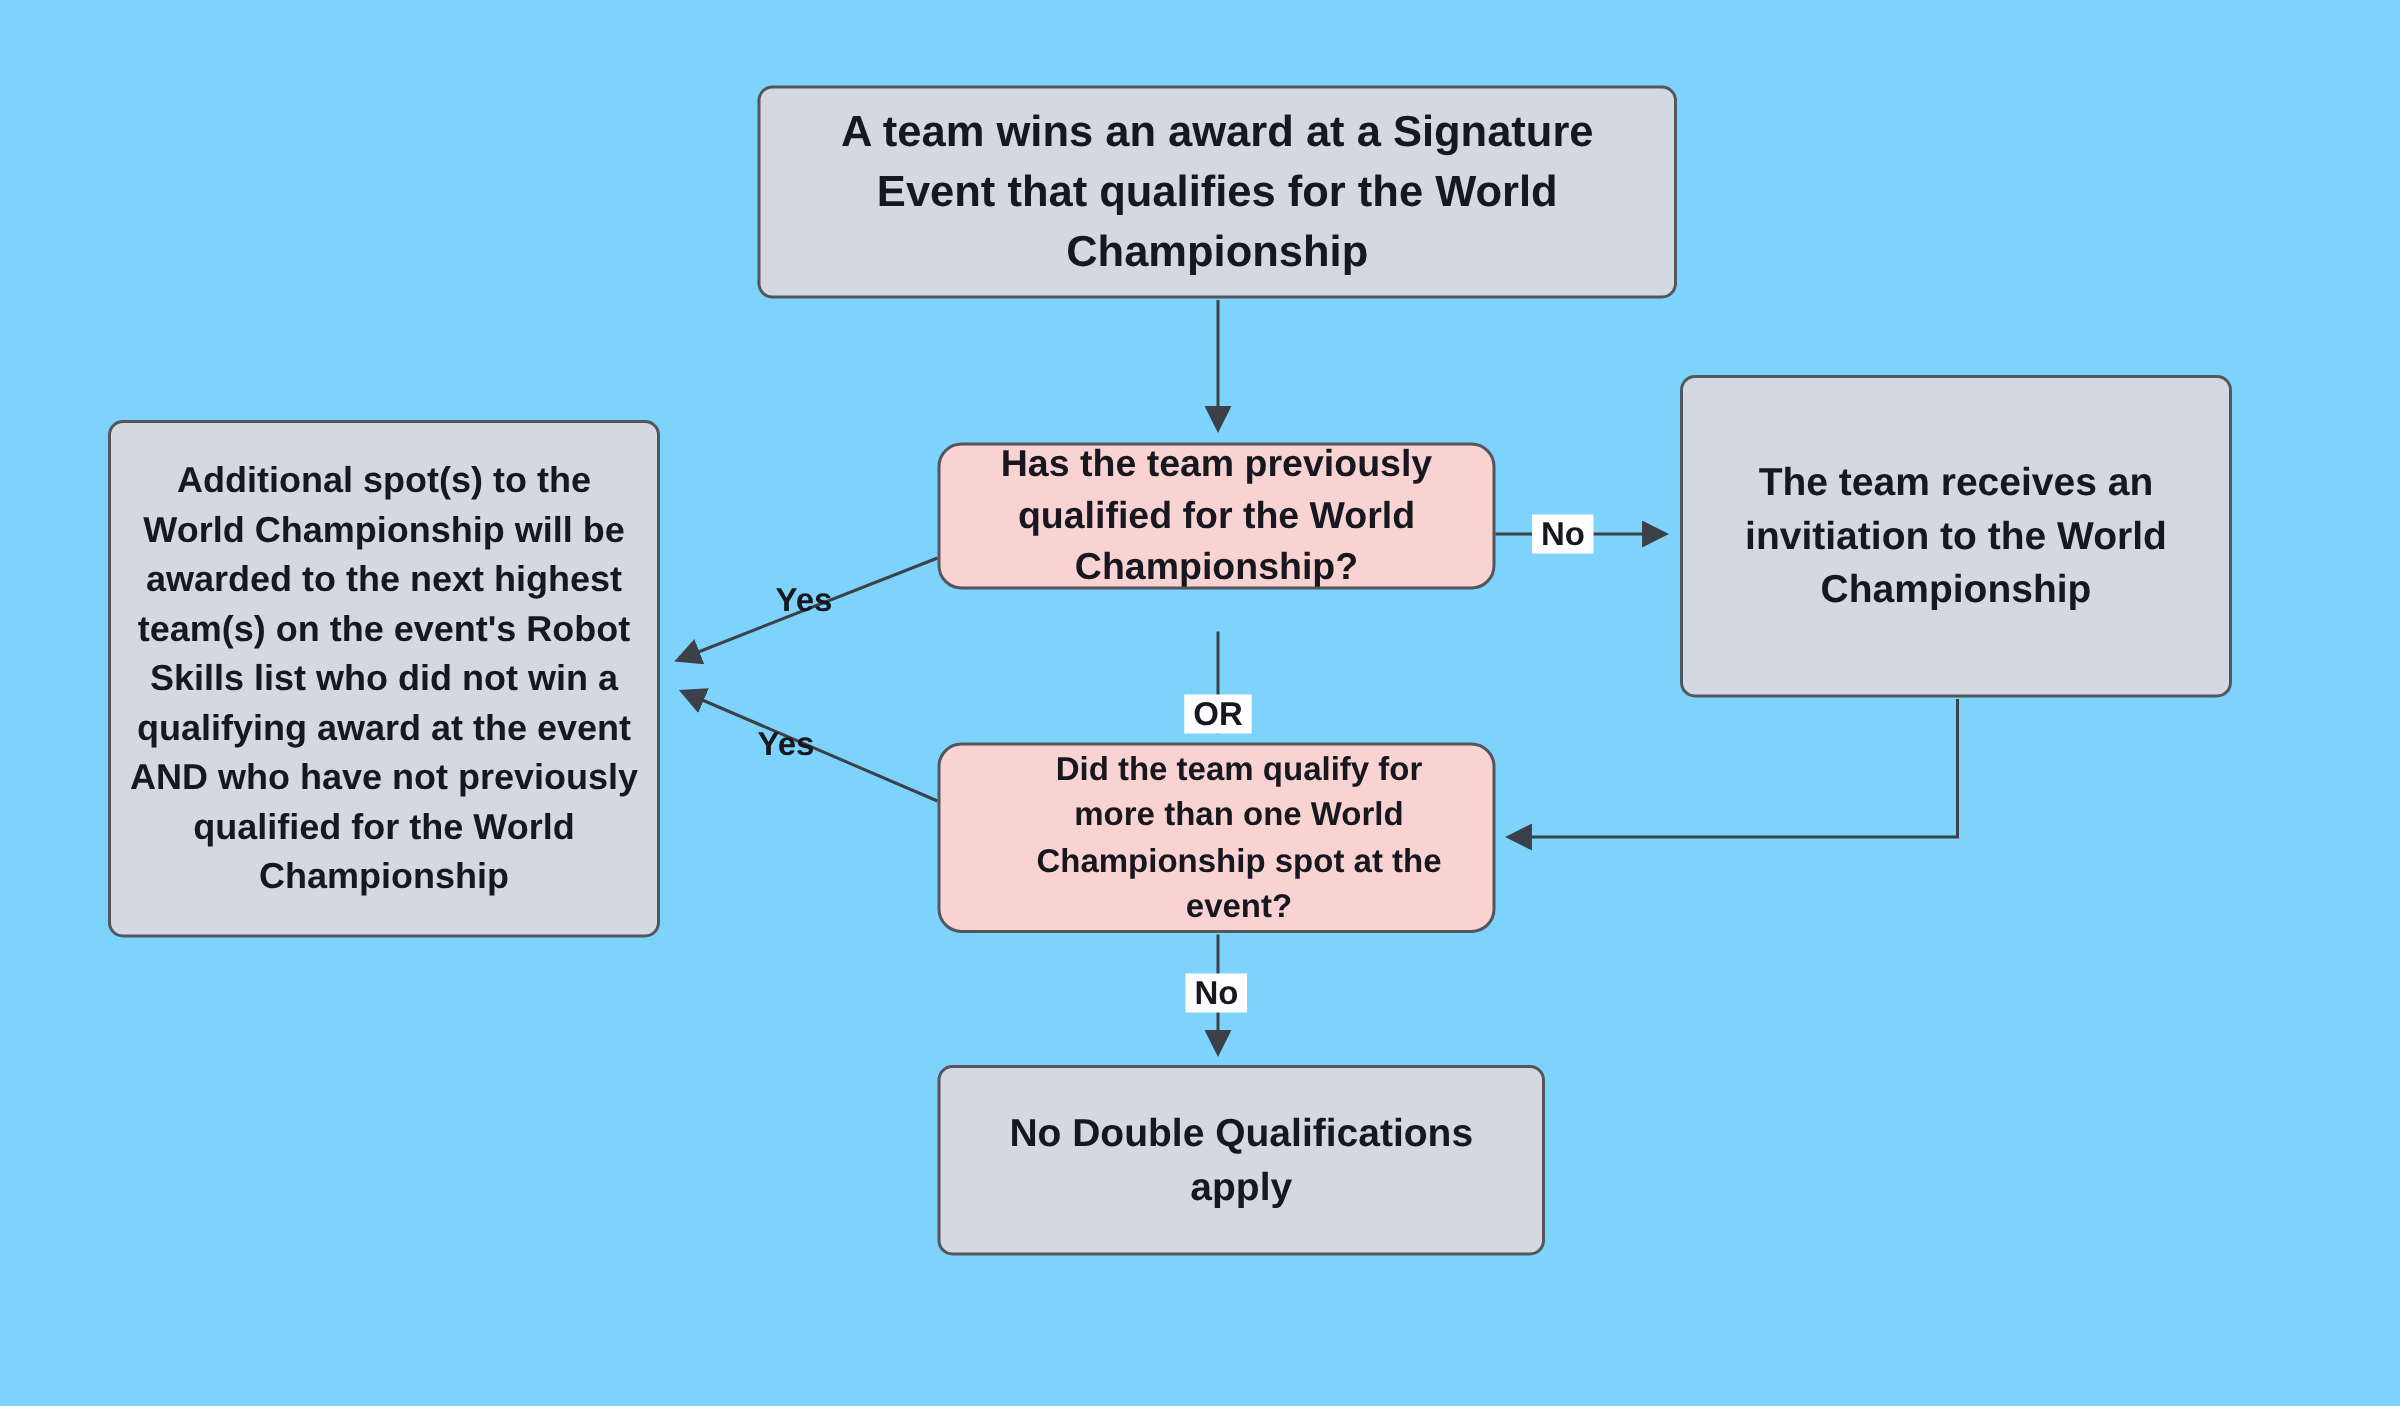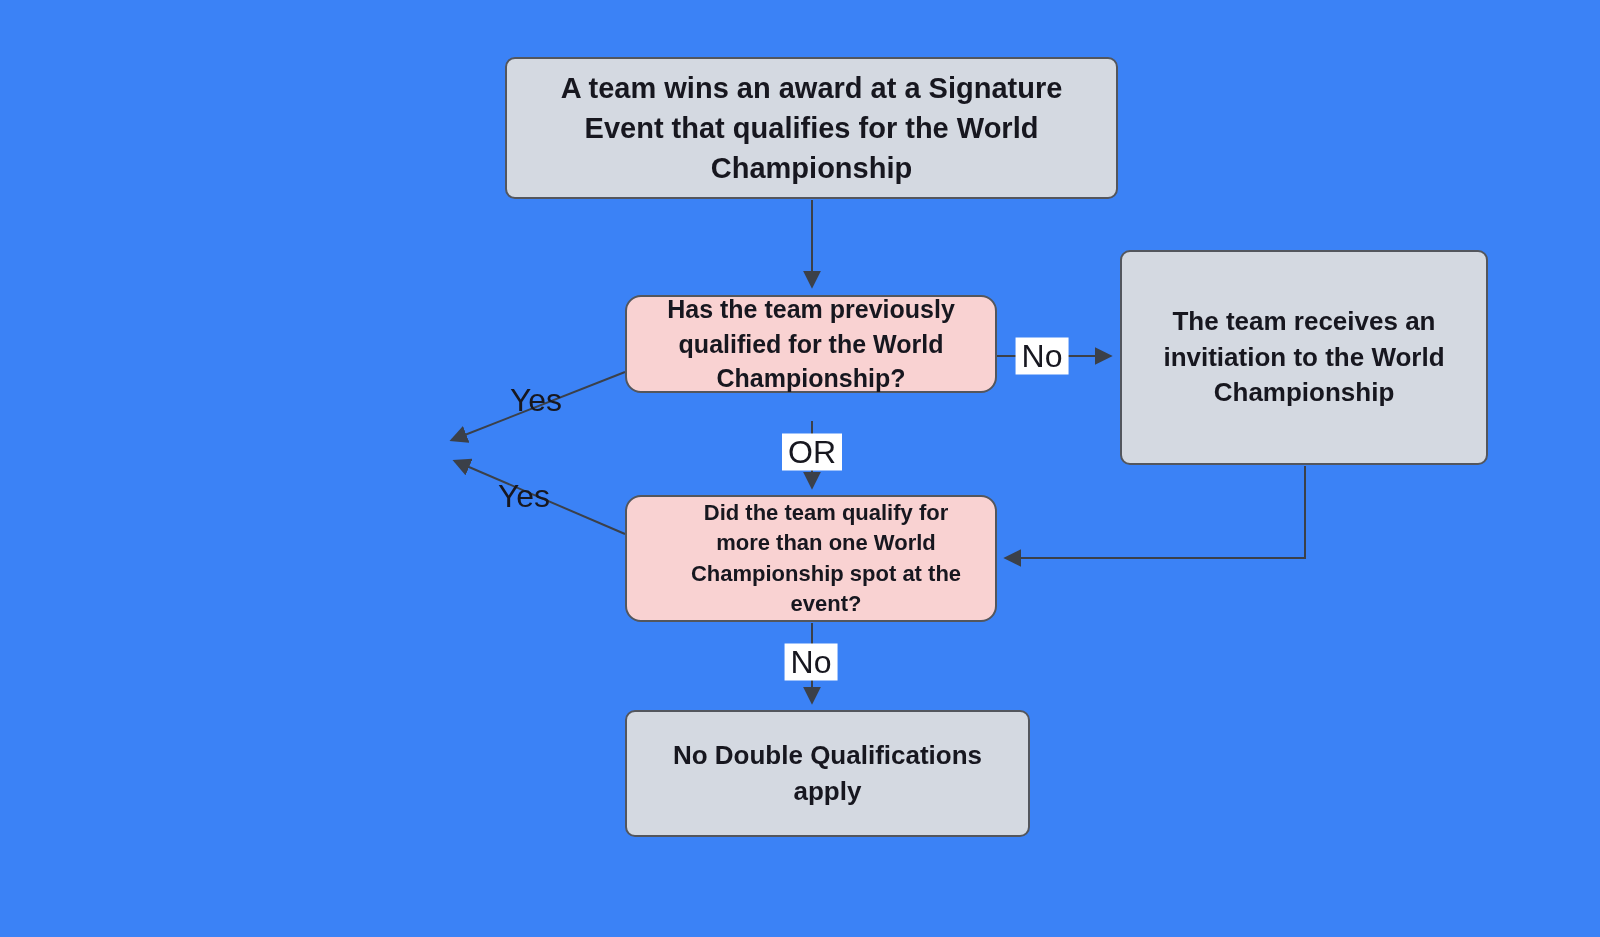--- a/index.html
+++ b/index.html
@@ -5,21 +5,21 @@
   html, body {
     margin: 0;
     padding: 0;
     background: #ffffff;
     font-family: "Liberation Sans", "DejaVu Sans", sans-serif;
   }
   .canvas {
     position: relative;
     width: 1600px;
     height: 937px;
-    background: #3b82f6;
+    background: #7dd3fc;
     overflow: hidden;
   }
   .edges {
     position: absolute;
     left: 0;
     top: 0;
     width: 1600px;
     height: 937px;
     pointer-events: none;
   }
@@ -42,32 +42,32 @@
   .node-start      { left: 505px; top: 57px;  width: 613px; height: 142px; font-size: 29px; }
   .node-q1         { left: 625px; top: 295px; width: 372px; height: 98px; font-size: 25px; }
   .node-invite     { left: 1120px; top: 250px; width: 368px; height: 215px; font-size: 26px; }
   .node-additional { left: 72px;  top: 280px; width: 368px; height: 345px; font-size: 24px; padding: 10px 8px; }
   .node-q2         { left: 625px; top: 495px; width: 372px; height: 127px; font-size: 22px; padding-left: 48px; }
   .node-nodouble   { left: 625px; top: 710px; width: 405px; height: 127px; font-size: 26px; }
 
   .edge-label {
     position: absolute;
     transform: translate(-50%, -50%);
-    font-weight: normal;
-    font-size: 32px;
+    font-weight: bold;
+    font-size: 22px;
     color: #17171f;
     white-space: nowrap;
   }
   .edge-label.on-line {
     background: #ffffff;
     padding: 0 6px;
   }
   .label-no-right  { left: 1042px; top: 356px; }
   .label-yes-top   { left: 536px;  top: 400px; }
-  .label-or        { left: 812px;  top: 452px; }
+  .label-or        { left: 812px;  top: 476px; }
   .label-yes-bottom{ left: 524px;  top: 496px; }
   .label-no-bottom { left: 811px;  top: 662px; }
 </style>
 </head>
 <body>
 
 <div class="canvas">
 
   <svg class="edges" viewBox="0 0 1600 937" xmlns="http://www.w3.org/2000/svg">
     <defs>
@@ -91,20 +91,23 @@
   </div>
 
   <div class="node pink node-q1">
     <span>Has the team previously qualified for the World Championship?</span>
   </div>
 
   <div class="node gray node-invite">
     <span>The team receives an invitiation to the World Championship</span>
   </div>
 
+  <div class="node gray node-additional">
+    <span>Additional spot(s) to the World Championship will be awarded to the next highest team(s) on the event's Robot Skills list who did not win a qualifying award at the event AND who have not previously qualified for the World Championship</span>
+  </div>
 
   <div class="node pink node-q2">
     <span>Did the team qualify for more than one World Championship spot at the event?</span>
   </div>
 
   <div class="node gray node-nodouble">
     <span>No Double Qualifications apply</span>
   </div>
 
   <div class="edge-label on-line label-no-right">No</div>

